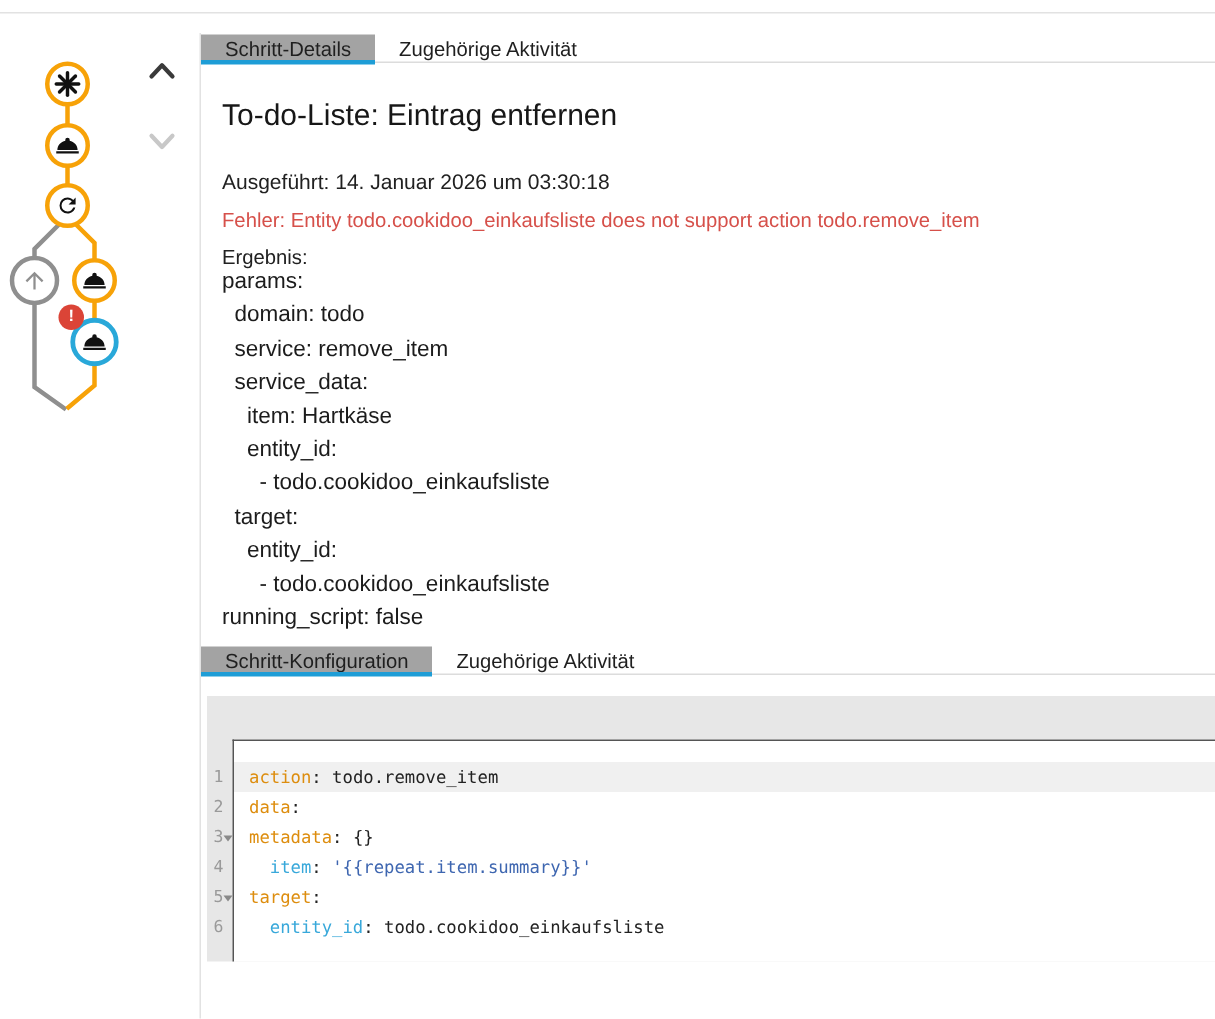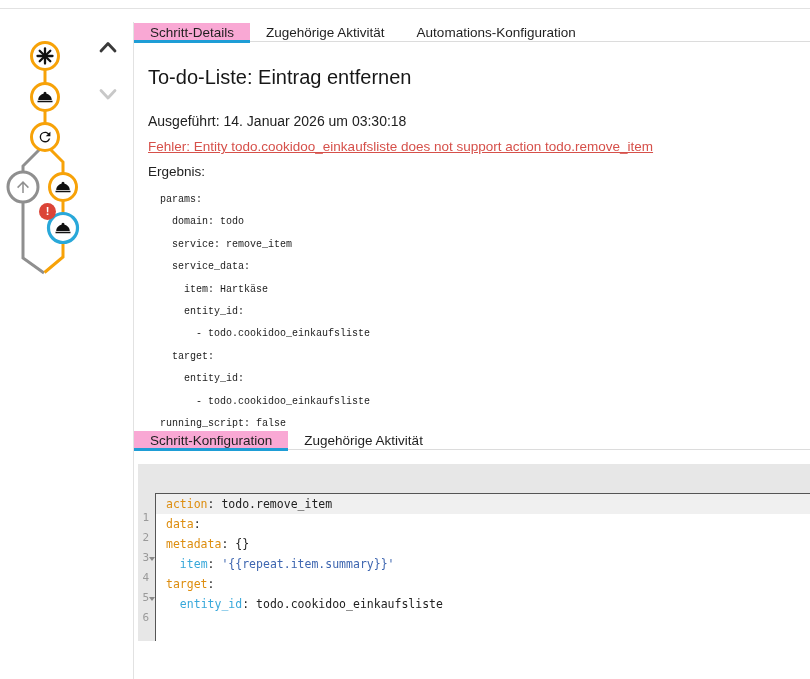--- a/index.html
+++ b/index.html
@@ -14,36 +14,36 @@
   .badge{position:absolute;left:39px;top:203px;width:17px;height:17px;border-radius:50%;
          background:#db4437;color:#fff;font:bold 11px/17px "Liberation Sans",sans-serif;
          text-align:center;}
 
   
   .tabbar{position:absolute;left:134px;width:676px;height:18px;display:flex;
           border-bottom:1px solid #dcdcdc;font-size:13.5px;}
   .tabbar-main{top:23px;}
   .tabbar-sub{top:431px;}
   .tab{position:relative;padding:0 16px;line-height:19px;white-space:nowrap;color:#1f1f1f;cursor:pointer;}
-  .tab.active{background:#f9a8d4;}
+  .tab.active{background:#a3a3a3;}
   .tab.active::after{content:"";position:absolute;left:0;right:0;bottom:-2px;height:3px;background:#1e9dd6;}
 
   .title{position:absolute;left:148px;top:66px;font-size:20px;font-weight:normal;color:#171717;}
   .exec{position:absolute;left:148px;top:109px;font-size:14px;line-height:25px;}
-  .error{position:absolute;left:148px;top:134px;font-size:13.5px;line-height:25px;color:#d6504a;text-decoration:underline;}
+  .error{position:absolute;left:148px;top:134px;font-size:13.5px;line-height:25px;color:#d6504a;}
   .ergebnis{position:absolute;left:148px;top:159px;font-size:13.5px;line-height:25px;}
-  .result-yaml{position:absolute;left:148px;top:177px;margin:12px;
-               font-family:Liberation Mono, monospace;font-size:10px;line-height:22.4px;
+  .result-yaml{position:absolute;left:148px;top:177px;margin:0;
+               font-family:Liberation Sans, sans-serif;font-size:15px;line-height:22.4px;
                color:#1c1c1c;white-space:pre;}
 
   
   .panel{position:absolute;left:138px;top:464px;width:672px;height:177px;background:#e7e7e7;}
   .editor{position:absolute;left:17px;top:29px;right:0;bottom:0;background:#fff;
           border-top:1px solid #555;border-left:1px solid #555;box-sizing:border-box;
-          font-family:"DejaVu Sans Mono",monospace;font-size:11.5px;}
+          padding-top:14px;font-family:"DejaVu Sans Mono",monospace;font-size:11.5px;}
   .gutter{position:absolute;left:0;top:30px;width:17px;bottom:0;padding-top:14px;box-sizing:border-box;
           font-family:"DejaVu Sans Mono",monospace;font-size:11px;color:#9a9a9a;}
   .gut-row{height:20px;line-height:20px;position:relative;text-align:right;padding-right:6px;}
   .fold{position:absolute;right:0;top:9px;width:0;height:0;
         border-left:3.5px solid transparent;border-right:3.5px solid transparent;
         border-top:4.5px solid #8a8a8a;}
   .cm-line{height:20px;line-height:20px;padding-left:10px;white-space:pre;color:#222;}
   .cm-line.active{background:#f0f0f0;}
   .k-top{color:#dd8d0e;}
   .k-sub{color:#38a8da;}
@@ -104,21 +104,20 @@
 
   <path fill="none" stroke="#3a3a3a" stroke-width="2.8" stroke-linecap="round" stroke-linejoin="round" d="M101 51 L108 43.5 L115 51"></path>
   <path fill="none" stroke="#c8c8c8" stroke-width="2.8" stroke-linecap="round" stroke-linejoin="round" d="M101 90.5 L108 98 L115 90.5"></path>
 </svg>
 
 <span class="badge">!</span>
 
 <div class="tabbar tabbar-main">
   <div class="tab active">Schritt-Details</div>
   <div class="tab">Zugehörige Aktivität</div>
-  <div class="tab">Automations-Konfiguration</div>
 </div>
 
 <div class="title">To-do-Liste: Eintrag entfernen</div>
 <div class="exec">Ausgeführt: 14. Januar 2026 um 03:30:18</div>
 <div class="error">Fehler: Entity todo.cookidoo_einkaufsliste does not support action todo.remove_item</div>
 <div class="ergebnis">Ergebnis:</div>
 <pre class="result-yaml">params:
   domain: todo
   service: remove_item
   service_data:

